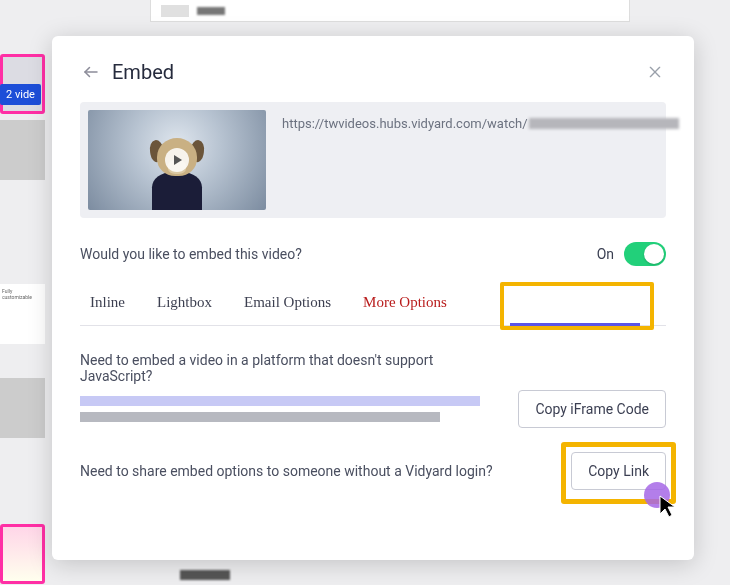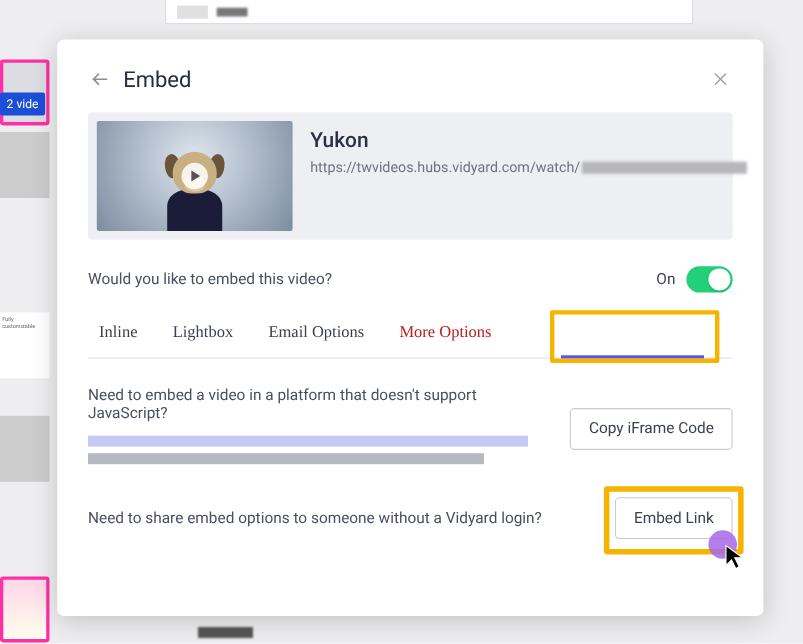--- a/index.html
+++ b/index.html
@@ -300,21 +300,21 @@
     width: 130px;
     height: 3px;
     background: #5a54e8;
   }
 
   .section {
     margin-bottom: 24px;
   }
   .section-row {
     display: flex;
-    align-items: center;
+    align-items: flex-end;
     justify-content: space-between;
     gap: 16px;
   }
   .section-text {
     font-size: 14px;
     color: #4a4f60;
     margin-bottom: 12px;
   }
   .code-lines {
     margin-top: 6px;
@@ -414,21 +414,20 @@
       <div class="dog">
         <div class="dog-body"></div>
         <div class="dog-ear l"></div>
         <div class="dog-ear r"></div>
         <div class="dog-head"></div>
         <div class="dog-snout"></div>
       </div>
       <div class="play-overlay"></div>
     </div>
     <div class="video-meta">
-      <div class="video-title">Yukon</div>
       <div class="video-url">
         <span>https://twvideos.hubs.vidyard.com/watch/</span>
           <span class="url-smudge"></span>
       </div>
     </div>
   </div>
 
   <div class="embed-row">
     <div class="embed-q">Would you like to embed this video?</div>
     <div class="toggle-wrap">
@@ -456,21 +455,21 @@
         </div>
       </div>
       <button class="outline-btn">Copy iFrame Code</button>
     </div>
   </div>
 
   <div class="section">
     <div class="section-row" style="align-items:center">
       <div class="section-text" style="margin-bottom:0">Need to share embed options to someone without a Vidyard login?</div>
       <div class="copylink-wrap">
-        <button class="outline-btn">Embed Link</button>
+        <button class="outline-btn">Copy Link</button>
         <div class="copylink-highlight"></div>
         <div class="cursor-dot"></div>
         <svg class="cursor-arrow" width="20" height="24" viewBox="0 0 20 24">
             <path d="M2 2 L2 20 L7 15 L11 23 L14 21 L10 13 L17 13 Z" fill="#000" stroke="#fff" stroke-width="1"></path>
           </svg>
       </div>
     </div>
   </div>
 </div>
 

